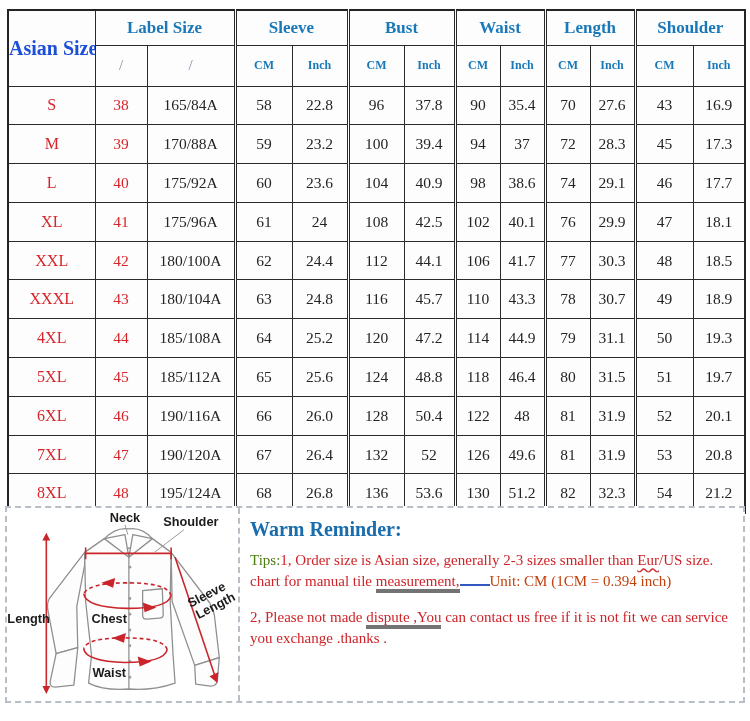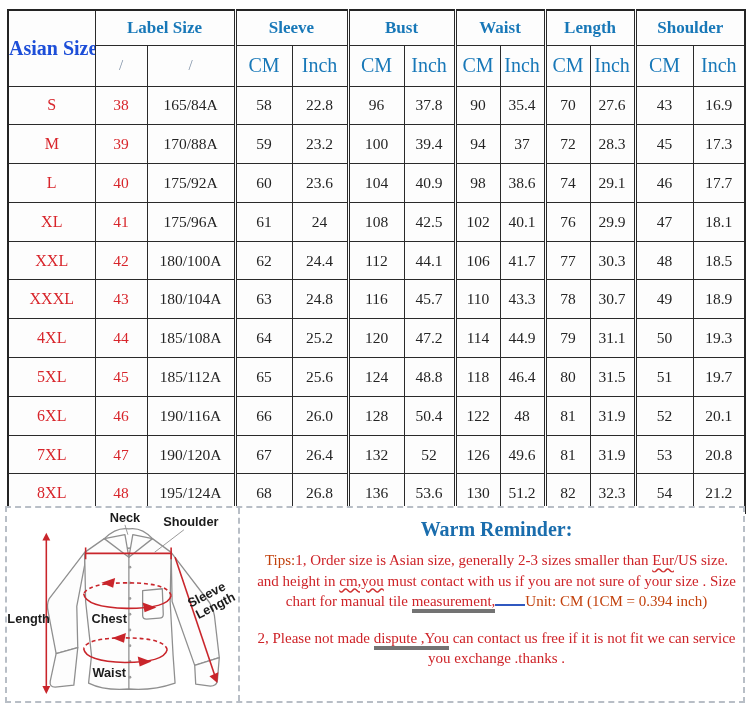--- a/index.html
+++ b/index.html
@@ -14,42 +14,42 @@
   table.size-table {
     border-collapse:collapse; table-layout:fixed; width:737px;
     background:#fdfdfd; border:2px solid #242424;
   }
   .size-table th, .size-table td {
     border:1px solid #2a2a2a; text-align:center; vertical-align:middle;
     padding:0; overflow:hidden; white-space:nowrap;
   }
   .size-table .h1 th { height:35px; font-size:17px; font-weight:bold; color:#1878b8; }
   .size-table .h1 th.asian { font-size:20px; color:#1d4ed8; }
-  .size-table .h2 th { height:41px; font-size:20px; font-weight:normal; color:#1878b8; }
+  .size-table .h2 th { height:41px; font-size:12px; font-weight:bold; color:#1878b8; }
   .size-table .h2 th.slash { color:#7e90a6; font-weight:normal; font-size:15px; }
   .size-table tbody td { height:38.8px; font-size:15.5px; color:#242424; }
   .size-table tbody td.red { color:#d8252b; }
   .size-table tbody td:first-child { font-size:16px; }
   
   .size-table .h1 th:nth-child(n+3),
   .size-table .h2 th:nth-child(2n+3),
   .size-table tbody td:nth-child(2n+4) { border-left:3px double #2a2a2a; }
 
   
   .bottom {
     position:absolute; left:5px; top:506px; width:740px; height:197px;
     border:2px dashed #b8bec6; display:flex; background:#fff;
   }
   .diagram-panel { width:233px; min-width:233px; border-right:2px dashed #b8bec6; position:relative; }
-  .text-panel { flex:1; padding:8px 0 0 10px; overflow:hidden;text-align:center; }
+  .text-panel { flex:1; padding:8px 0 0 10px; overflow:hidden; }
 
   .rem-title { font-family:"Liberation Serif",serif; font-weight:bold; font-size:20px; color:#1a6dad; margin:2px 0 9px 0; }
   .rem-line { font-family:"Liberation Serif",serif; font-size:15px; line-height:20.5px; color:#ce2328; white-space:nowrap; }
   .rem-gap { height:16px; }
-  .tips { color:#c2410c; }
+  .tips { color:#4d7c0f; }
   .sq { text-decoration:underline; text-decoration-style:wavy; text-decoration-color:#d03030; text-underline-offset:2px; }
   .blueu { border-bottom:4px solid #737373; }
   .u-ext { display:inline-block; width:30px; height:0.9em; border-bottom:2px solid #3058c0; }
   .dark { color:#c2410c; }
 </style>
 </head>
 <body>
 
 <div class="page">
 
@@ -336,20 +336,19 @@
             <text x="0" y="0" text-anchor="middle">Sleeve</text>
             <text x="3" y="14" text-anchor="middle">Length</text>
           </g>
         </g>
       </svg>
     </div>
 
     <div class="text-panel">
       <div class="rem-title">Warm Reminder:</div>
       <div class="rem-line"><span class="tips">Tips:</span><span>1, Order size is Asian size, generally 2-3 sizes smaller than </span><span class="sq">Eur</span><span>/US size.</span></div>
-      <div class="rem-line"><span>and height in </span><span class="sq">cm,you</span><span> must contact with us if you are not sure of your size . Size</span></div>
       <div class="rem-line"><span>chart for manual tile </span><span class="blueu">measurement,</span><span class="u-ext"></span><span class="dark">Unit: CM (1CM = 0.394 inch)</span></div>
       <div class="rem-gap"></div>
       <div class="rem-line"><span>2, Please not made </span><span class="blueu">dispute ,You</span><span> can contact us free if it is not fit   we can service</span></div>
       <div class="rem-line"><span>you exchange .thanks .</span></div>
     </div>
   </div>
 </div>
 
 </body></html>

